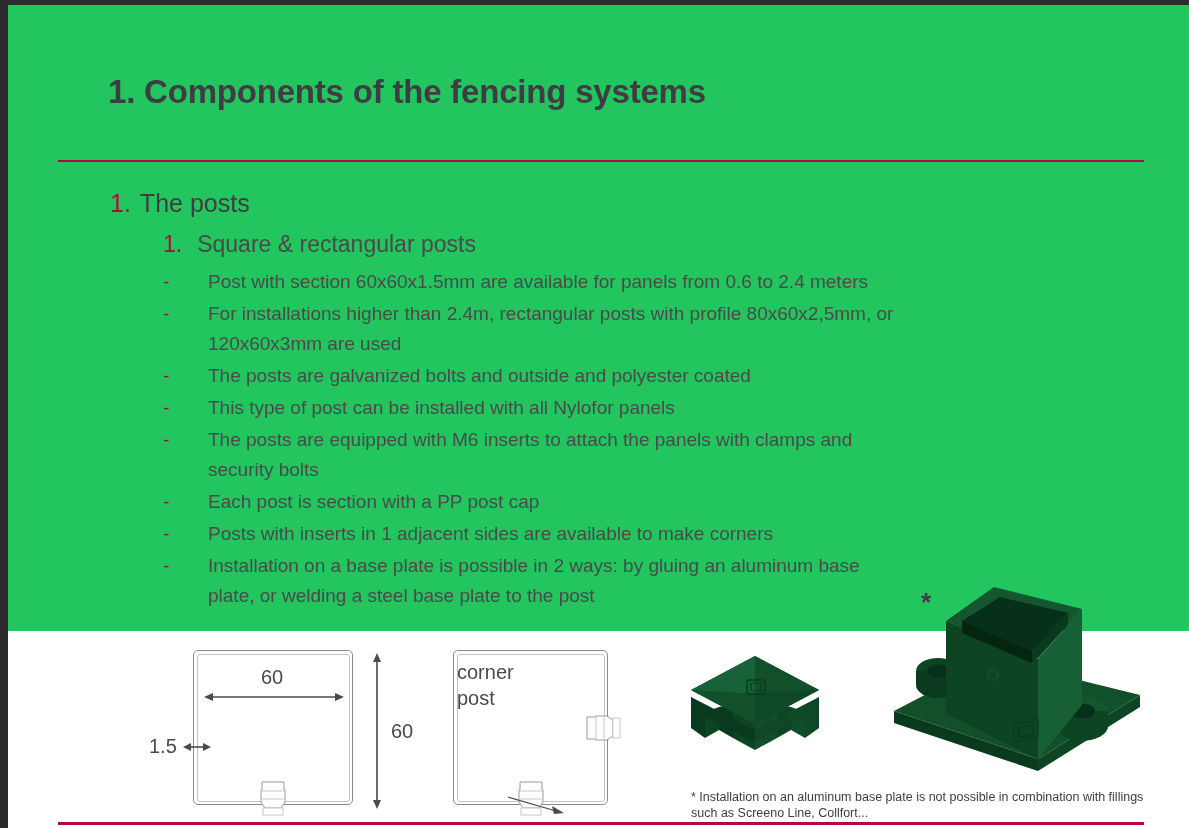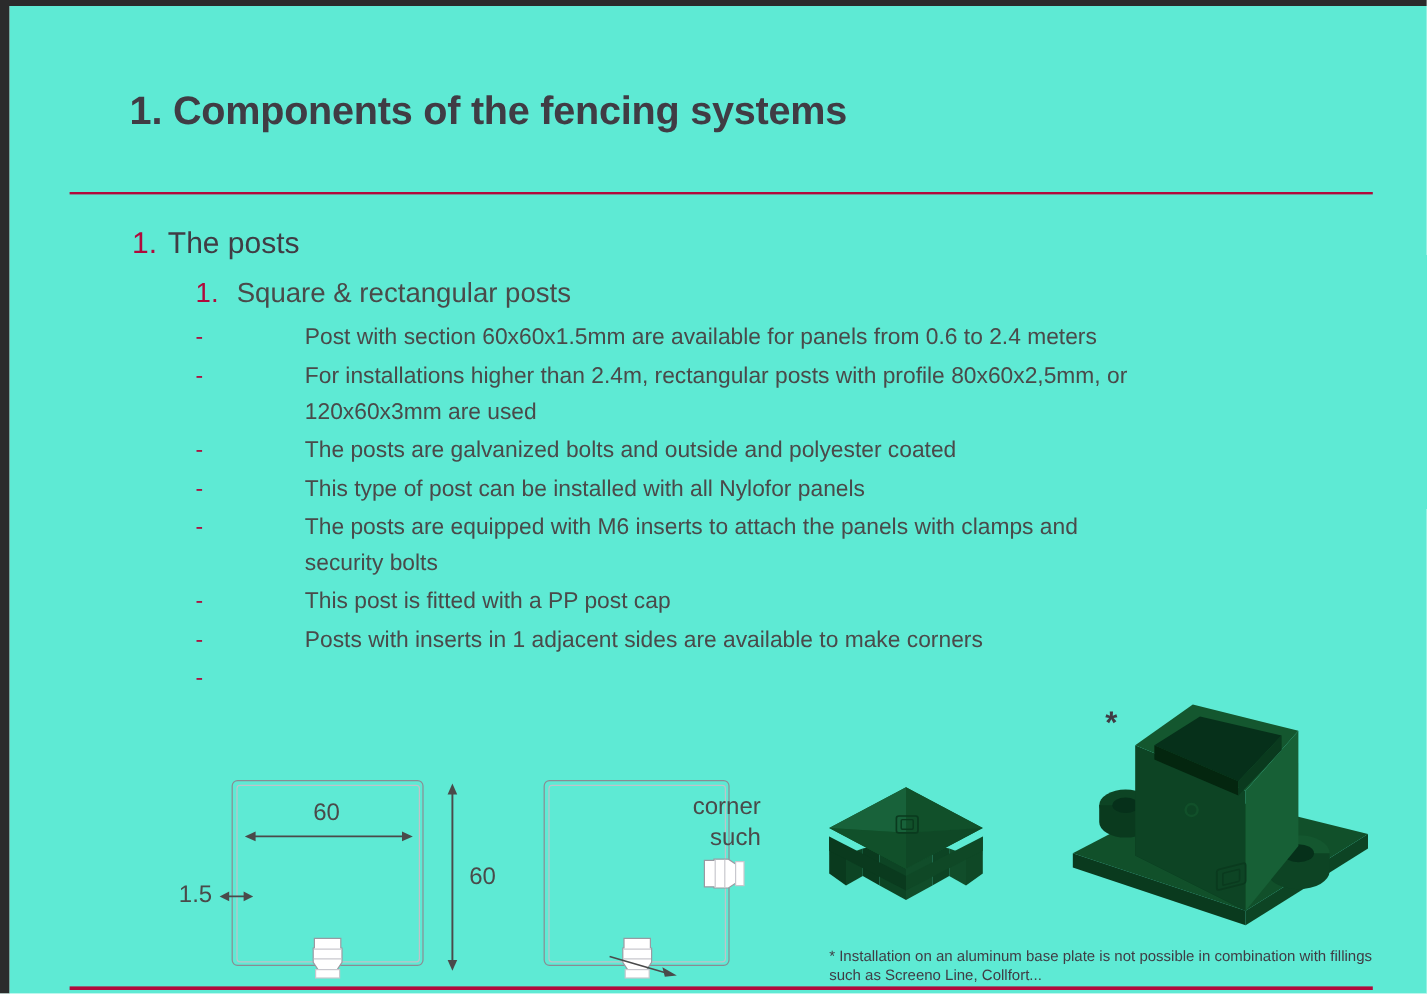--- a/index.html
+++ b/index.html
@@ -27,22 +27,22 @@
     left: 0; top: 0;
     width: 8px; height: 828px;
     background: #2b2b2b;
   }
 
   
   #slide {
     position: absolute;
     left: 8px; top: 5px;
     width: 1181px;
-    height: 823px;
-    background: #5eead4;
+    height: 626px;
+    background: #22c55e;
   }
 
   
   #slide-title {
     position: absolute;
     left: 100px;
     top: 68px;
     font-size: 33px;
     font-weight: bold;
     color: #403c44;
@@ -100,21 +100,20 @@
     color: #b00a3c;
     font-size: 19px;
     line-height: 30px;
     width: 45px;
     flex: 0 0 45px;
   }
   .bullet-text {
     font-size: 19px;
     line-height: 30px;
     color: #4a4a4a;
-    margin-left: 46px;
   }
 
   
   #figures { position: absolute; left: 0; top: 0; width: 1181px; height: 823px; }
 
   
   #fig-square-post {
     position: absolute;
     left: 185px; top: 645px;
     width: 160px; height: 155px;
@@ -154,23 +153,23 @@
   #dim-15-left   { left: 141px; top: 730px; }
 
   
   #fig-corner-post {
     position: absolute;
     left: 445px; top: 645px;
     width: 155px; height: 155px;
   }
   #corner-post-label {
     position: absolute;
-    left: 471px; top: 654px;
+    left: 449px; top: 654px;
     width: 155px;
-    text-align: right;
+    text-align: left;
     font-size: 20px;
     line-height: 26px;
     color: #4a4a4a;
   }
   .insert-right {
     position: absolute;
     right: -11px;
     top: 50%;
     margin-top: -19px;
     width: 32px; height: 38px;
@@ -259,30 +258,31 @@
       <span class="bullet-text">This type of post can be installed with all Nylofor panels</span>
     </div>
 
     <div class="bullet-row">
       <span class="bullet-dash">-</span>
       <span class="bullet-text" style="width:695px">The posts are equipped with M6 inserts to attach the panels with clamps and security bolts</span>
     </div>
 
     <div class="bullet-row">
       <span class="bullet-dash">-</span>
-      <span class="bullet-text">This post is fitted with a PP post cap</span>
+      <span class="bullet-text">Each post is section with a PP post cap</span>
     </div>
 
     <div class="bullet-row">
       <span class="bullet-dash">-</span>
       <span class="bullet-text" style="width:640px">Posts with inserts in 1 adjacent sides are available to make corners</span>
     </div>
 
     <div class="bullet-row">
       <span class="bullet-dash">-</span>
+      <span class="bullet-text" style="width:700px">Installation on a base plate is possible in 2 ways: by gluing an aluminum base plate, or welding a steel base plate to the post</span>
     </div>
 
   </div>
 
   <div id="figures">
 
     <div id="fig-square-post">
       <div class="post-outline"></div>
       <svg class="insert-bottom" viewBox="0 0 38 32">
         <path d="M8,0 L30,0 L30,8 L31,8 L31,20 L27,26 L11,26 L7,20 L7,8 L8,8 Z" fill="#ffffff" stroke="#9a9aa2" stroke-width="1"></path>
@@ -323,21 +323,21 @@
       </svg>
       <svg class="insert-right" viewBox="0 0 32 38">
         <path d="M0,8 L0,30 L8,30 L8,31 L20,31 L26,27 L26,11 L20,7 L8,7 L8,8 Z" fill="#ffffff" stroke="#9a9aa2" stroke-width="1"></path>
         <line x1="9" y1="7.5" x2="9" y2="30.5" stroke="#c8c8ce" stroke-width="1"></line>
         <line x1="17" y1="7.5" x2="17" y2="30.5" stroke="#c8c8ce" stroke-width="1"></line>
         <rect x="26" y="9" width="7" height="20" fill="#ffffff" stroke="#c8c8ce" stroke-width="1"></rect>
       </svg>
     </div>
     <div id="corner-post-label">
       <div>corner</div>
-      <div>such</div>
+      <div>post</div>
     </div>
 
     <svg style="position:absolute;left:500px;top:792px;width:60px;height:22px" viewBox="0 0 60 22">
       <line x1="0" y1="0" x2="48" y2="14" stroke="#4a4a4a" stroke-width="1.3"></line>
       <path d="M56,16 L44,9 L46,17 Z" fill="#4a4a4a"></path>
     </svg>
     <div id="m6-insert-label">M6 insert</div>
 
     <svg id="fig-post-cap" viewBox="0 0 165 125">
 

